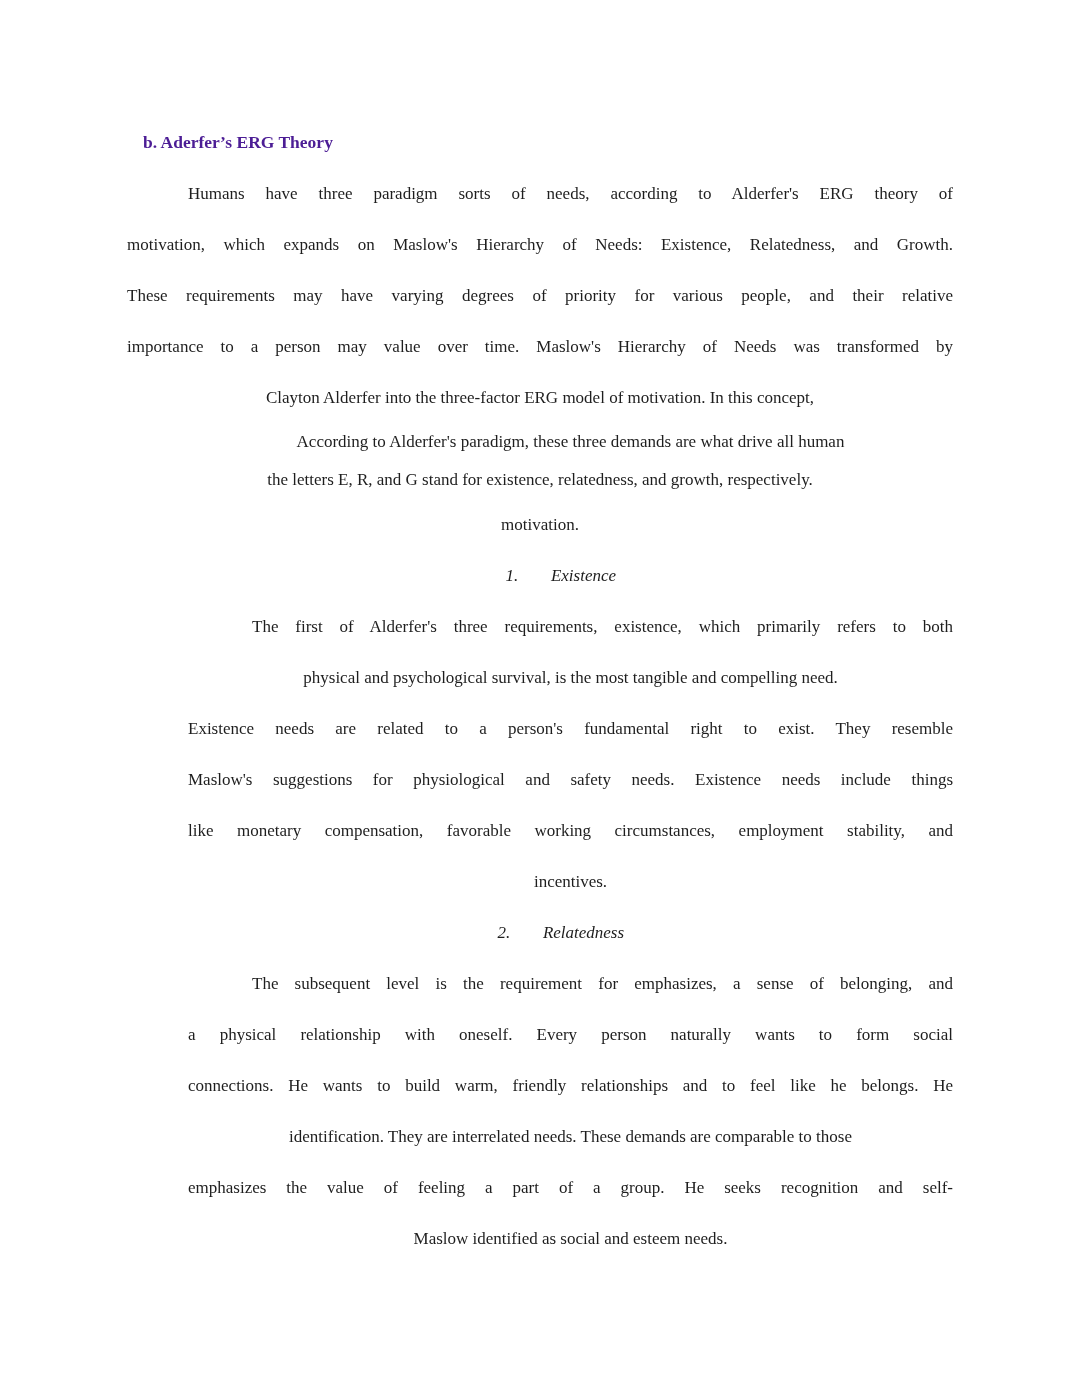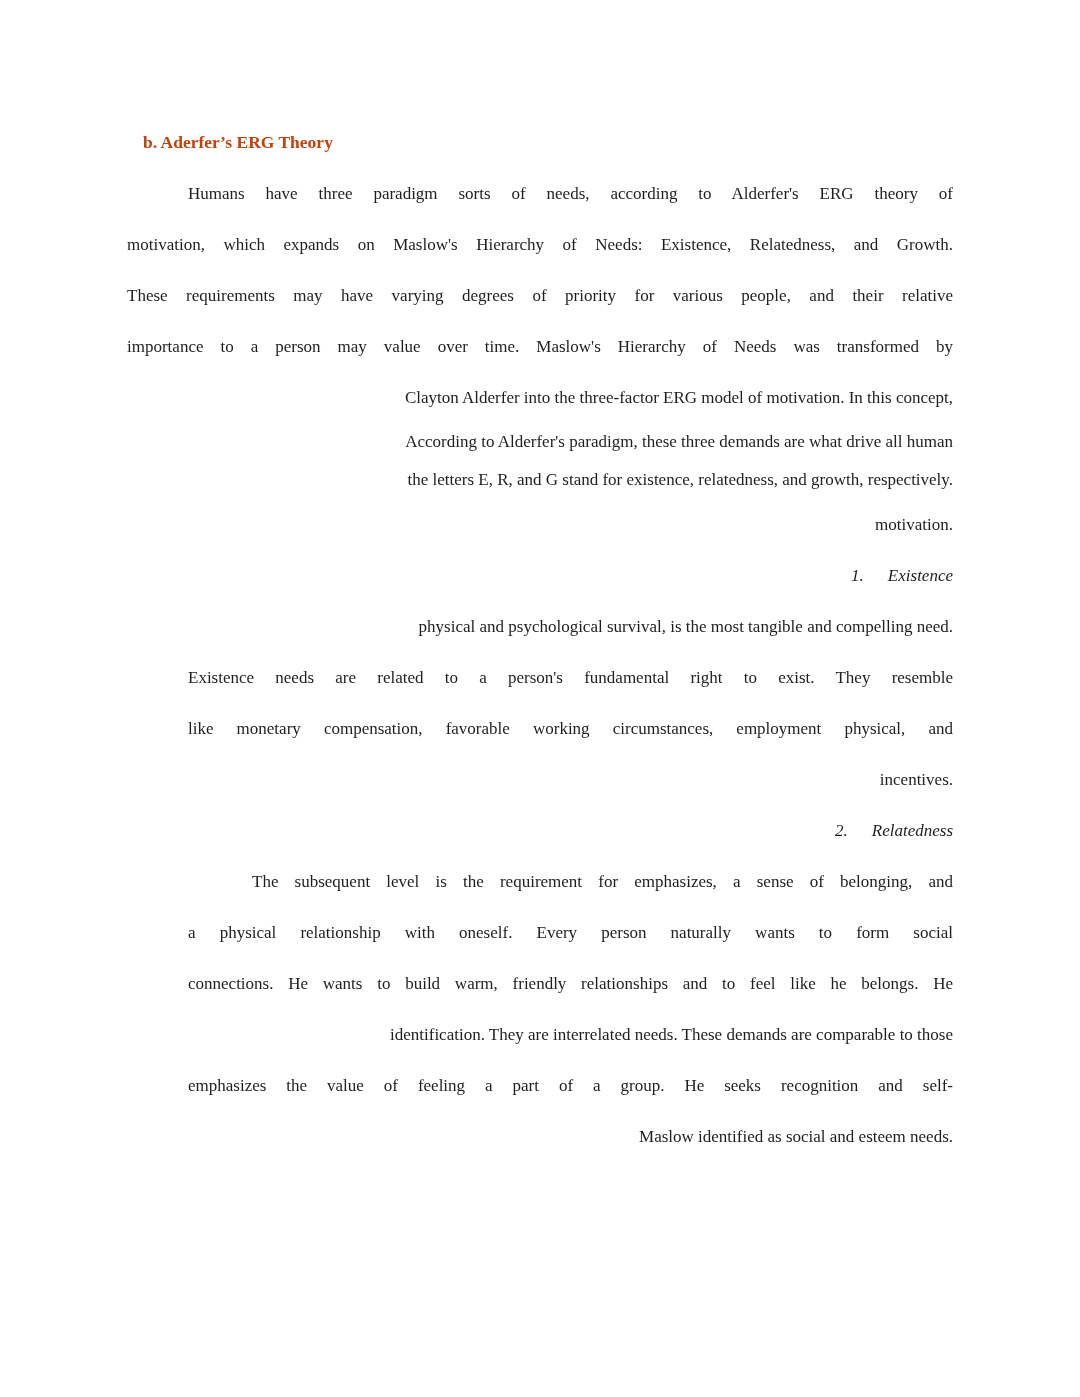--- a/index.html
+++ b/index.html
@@ -16,31 +16,31 @@
   }
   .content{
     position:absolute;
     top:117px;left:127px;width:826px;
     color:#1e1e1e;
   }
   .line{
     height:51px;line-height:51px;
     font-size:17px;
     white-space:normal;
-    text-align:right;
+    text-align:center;
   }
   .line.tight{height:38px;line-height:38px;}
   .line.just{text-align:justify;text-align-last:justify;}
   .line.pad{padding-left:61px;}
   .heading{
     font-weight:bold;
     padding-left:16px;
     height:51px;line-height:51px;
     font-size:17.5px;
-    color:#c2410c;
+    color:#4c1d95;
   }
   .list-header{
     font-style:italic;
     padding-left:33px;
   }
   .list-num{display:inline-block;width:30px;font-style:italic;}
   .list-label{font-style:italic;margin-left:24px;}
 </style>
 </head>
 <body>
@@ -51,23 +51,25 @@
     <div id="lines-host">
         <div class="line just" style="text-indent: 61px;">Humans have three paradigm sorts of needs, according to Alderfer's ERG theory of</div>
         <div class="line just">motivation, which expands on Maslow's Hierarchy of Needs: Existence, Relatedness, and Growth.</div>
         <div class="line just">These requirements may have varying degrees of priority for various people, and their relative</div>
         <div class="line just">importance to a person may value over time. Maslow's Hierarchy of Needs was transformed by</div>
         <div class="line">Clayton Alderfer into the three-factor ERG model of motivation. In this concept,</div>
         <div class="line tight" style="text-indent: 61px;">According to Alderfer's paradigm, these three demands are what drive all human</div>
         <div class="line tight">the letters E, R, and G stand for existence, relatedness, and growth, respectively.</div>
         <div class="line">motivation.</div>
         <div class="line list-header"><span class="list-num">1.</span><span class="list-label">Existence</span></div>
+        <div class="line just pad" style="text-indent: 64px;">The first of Alderfer's three requirements, existence, which primarily refers to both</div>
         <div class="line pad">physical and psychological survival, is the most tangible and compelling need.</div>
         <div class="line just pad">Existence needs are related to a person's fundamental right to exist. They resemble</div>
-        <div class="line just pad">like monetary compensation, favorable working circumstances, employment physical, and</div>
+        <div class="line just pad">Maslow's suggestions for physiological and safety needs. Existence needs include things</div>
+        <div class="line just pad">like monetary compensation, favorable working circumstances, employment stability, and</div>
         <div class="line pad">incentives.</div>
         <div class="line list-header"><span class="list-num">2.</span><span class="list-label">Relatedness</span></div>
         <div class="line just pad" style="text-indent: 64px;">The subsequent level is the requirement for emphasizes, a sense of belonging, and</div>
         <div class="line just pad">a physical relationship with oneself. Every person naturally wants to form social</div>
         <div class="line just pad">connections. He wants to build warm, friendly relationships and to feel like he belongs. He</div>
         <div class="line pad">identification. They are interrelated needs. These demands are comparable to those</div>
         <div class="line just pad">emphasizes the value of feeling a part of a group. He seeks recognition and self-</div>
         <div class="line pad">Maslow identified as social and esteem needs.</div>
       </div>
   </div>

